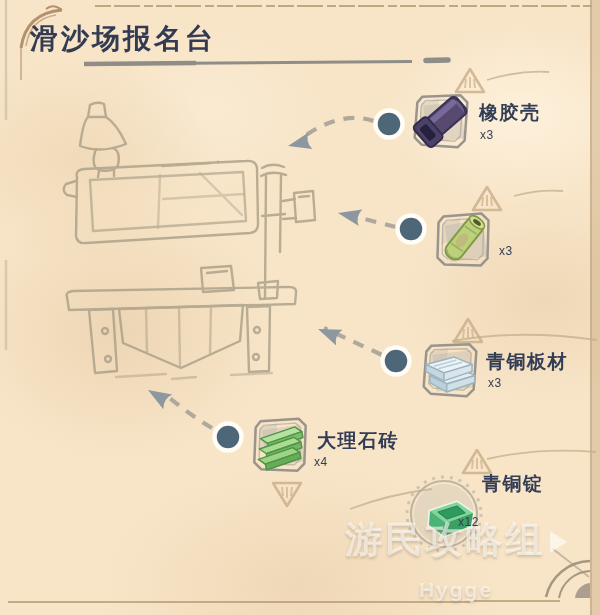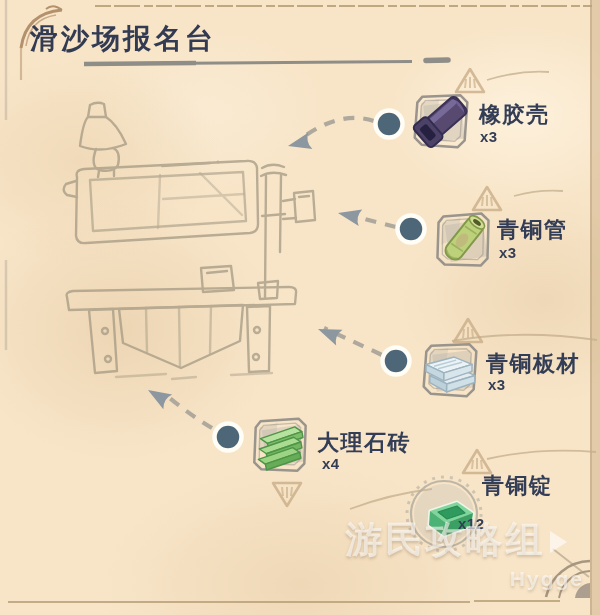--- a/index.html
+++ b/index.html
@@ -18,42 +18,42 @@
       radial-gradient(200px 150px at 80px 160px, rgba(232,207,170,.5), transparent 70%),
       radial-gradient(170px 120px at 210px 110px, rgba(250,238,216,.6), transparent 70%);
   }
   .decor{position:absolute;left:0;top:0;}
   .page-title{
     position:absolute;left:30px;top:20px;
     font-size:28px;font-weight:800;letter-spacing:3px;
     color:var(--c-title-text,#323b52);
   }
   .ilabel{
-    position:absolute;font-size:22px;font-weight:700;letter-spacing:1.5px;
+    position:absolute;font-size:19px;font-weight:700;letter-spacing:1.5px;
     color:var(--c-label-text,#323b52);white-space:nowrap;
   }
   .icount{
-    position:absolute;font-size:15px;font-weight:700;letter-spacing:.5px;
+    position:absolute;font-size:12px;font-weight:400;letter-spacing:.5px;
     color:var(--c-label-text,#323b52);
   }
   .watermark{
     position:absolute;left:328px;top:520px;width:256px;text-align:center;
     color:rgba(255,255,255,.58);pointer-events:none;
     text-shadow:0 2px 3px rgba(140,115,85,.35);
   }
   .watermark .wm1{
     font-size:37px;font-weight:700;letter-spacing:3px;white-space:nowrap;line-height:1.1;
   }
   .watermark .wm-arrow{
     display:inline-block;width:0;height:0;margin-left:4px;vertical-align:middle;
     border-top:11px solid transparent;border-bottom:11px solid transparent;
     border-left:17px solid rgba(255,255,255,.58);
   }
   .watermark .wm2{
-    font-size:21px;font-weight:700;letter-spacing:2px;margin-top:6px;text-align:right;
+    font-size:21px;font-weight:700;letter-spacing:2px;margin-top:17px;
   }
 </style>
 </head>
 <body>
 
 <div class="page">
   <div class="bg-clouds"></div>
 
   <svg class="decor" width="600" height="615" viewBox="0 0 600 615">
     <defs>
@@ -237,28 +237,27 @@
         </g>
       </g>
     </g>
   </svg>
 
   <div class="page-title">滑沙场报名台</div>
 
   <div class="ilabel" style="left:479px;top:100px">橡胶壳</div>
   <div class="icount" style="left:480px;top:128px">x3</div>
 
-  <div class="ilabel" style="left:497px;top:215px">青铜管</div>
   <div class="icount" style="left:499px;top:244px">x3</div>
 
   <div class="ilabel" style="left:486px;top:349px">青铜板材</div>
   <div class="icount" style="left:488px;top:376px">x3</div>
 
   <div class="ilabel" style="left:317px;top:428px">大理石砖</div>
-  <div class="icount" style="left:322px;top:455px">x4</div>
+  <div class="icount" style="left:314px;top:455px">x4</div>
 
   <div class="ilabel" style="left:482px;top:471px">青铜锭</div>
   <div class="icount" style="left:458px;top:515px">x12</div>
 
   <div class="watermark">
     <div class="wm1"><span>游民攻略组</span><span class="wm-arrow"></span></div>
     <div class="wm2">Hygge</div>
   </div>
 </div>
 

